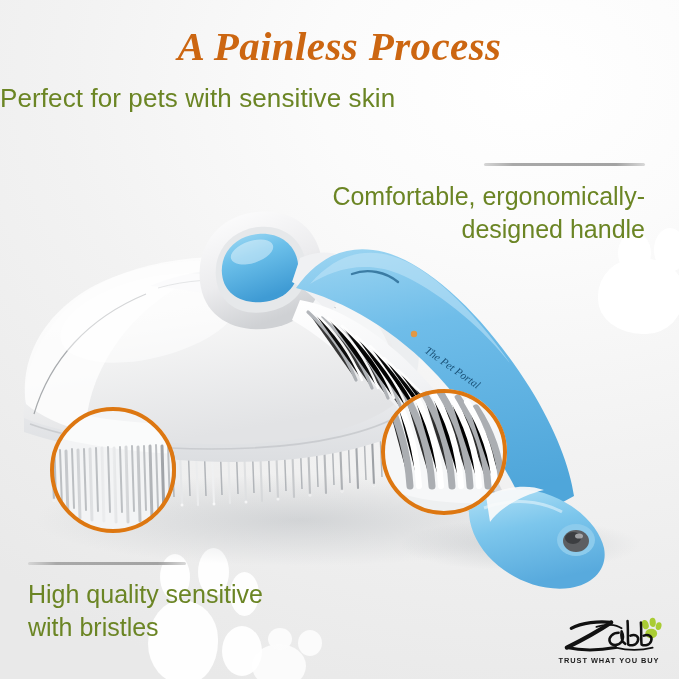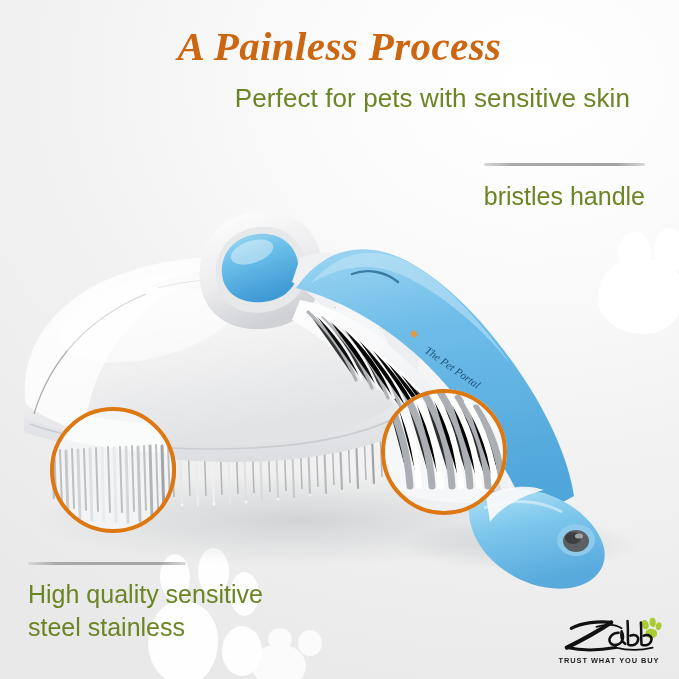--- a/index.html
+++ b/index.html
@@ -22,21 +22,21 @@
 
   
   .title{
     position:absolute;left:0;top:22px;width:679px;text-align:center;
     font-family:"Liberation Serif", serif;
     font-weight:bold;font-size:41px;letter-spacing:.4px;
     color:#cc6611;
     font-style:italic;
   }
   .subtitle{
-    position:absolute;left:0;top:83px;width:630px;text-align:right;
+    position:absolute;left:0;top:83px;width:630px;text-align:left;
     font-size:26px;color:#6b8524;letter-spacing:.1px;
   }
 
   .rule{position:absolute;height:3px;border-radius:2px;
     background:linear-gradient(90deg,#d6d6d6,#a9a9a9 18%,#a3a3a3 82%,#d8d8d8);}
 
   .callout{position:absolute;font-size:25px;line-height:1.30;color:#6b8524;}
   .callout.right{right:34px;text-align:right;width:420px;}
   .callout.left{left:28px;text-align:left;width:330px;}
 
@@ -311,27 +311,28 @@
   </svg>
 
   <div class="zoomring" style="left:50px;top:407px;width:126px;height:126px;"></div>
   <div class="zoomring" style="left:381px;top:389px;width:126px;height:126px;"></div>
 
   <div class="title">A Painless Process</div>
   <div class="subtitle">Perfect for pets with sensitive skin</div>
 
   <div class="rule" style="left:484px;top:163px;width:161px;"></div>
   <div class="callout right" style="top:180px;">
-    <div>bristles handle</div>
+    <div>Comfortable, ergonomically-</div>
+    <div>designed handle</div>
   </div>
 
   <div class="rule" style="left:28px;top:562px;width:158px;"></div>
   <div class="callout left" style="top:578px;">
     <div>High quality sensitive</div>
-    <div>steel stainless</div>
+    <div>with bristles</div>
   </div>
 
   <div id="logo">
     <div class="mark">
       <svg viewBox="0 0 150 54" width="112" height="40">
 
         <g fill="#a9cc34">
           <ellipse cx="124" cy="13" rx="4.4" ry="6.4" transform="rotate(-18 124 13)"></ellipse>
           <ellipse cx="134" cy="10" rx="4.2" ry="6.2" transform="rotate(-4 134 10)"></ellipse>
           <ellipse cx="142" cy="15" rx="3.8" ry="5.4" transform="rotate(14 142 15)"></ellipse>

